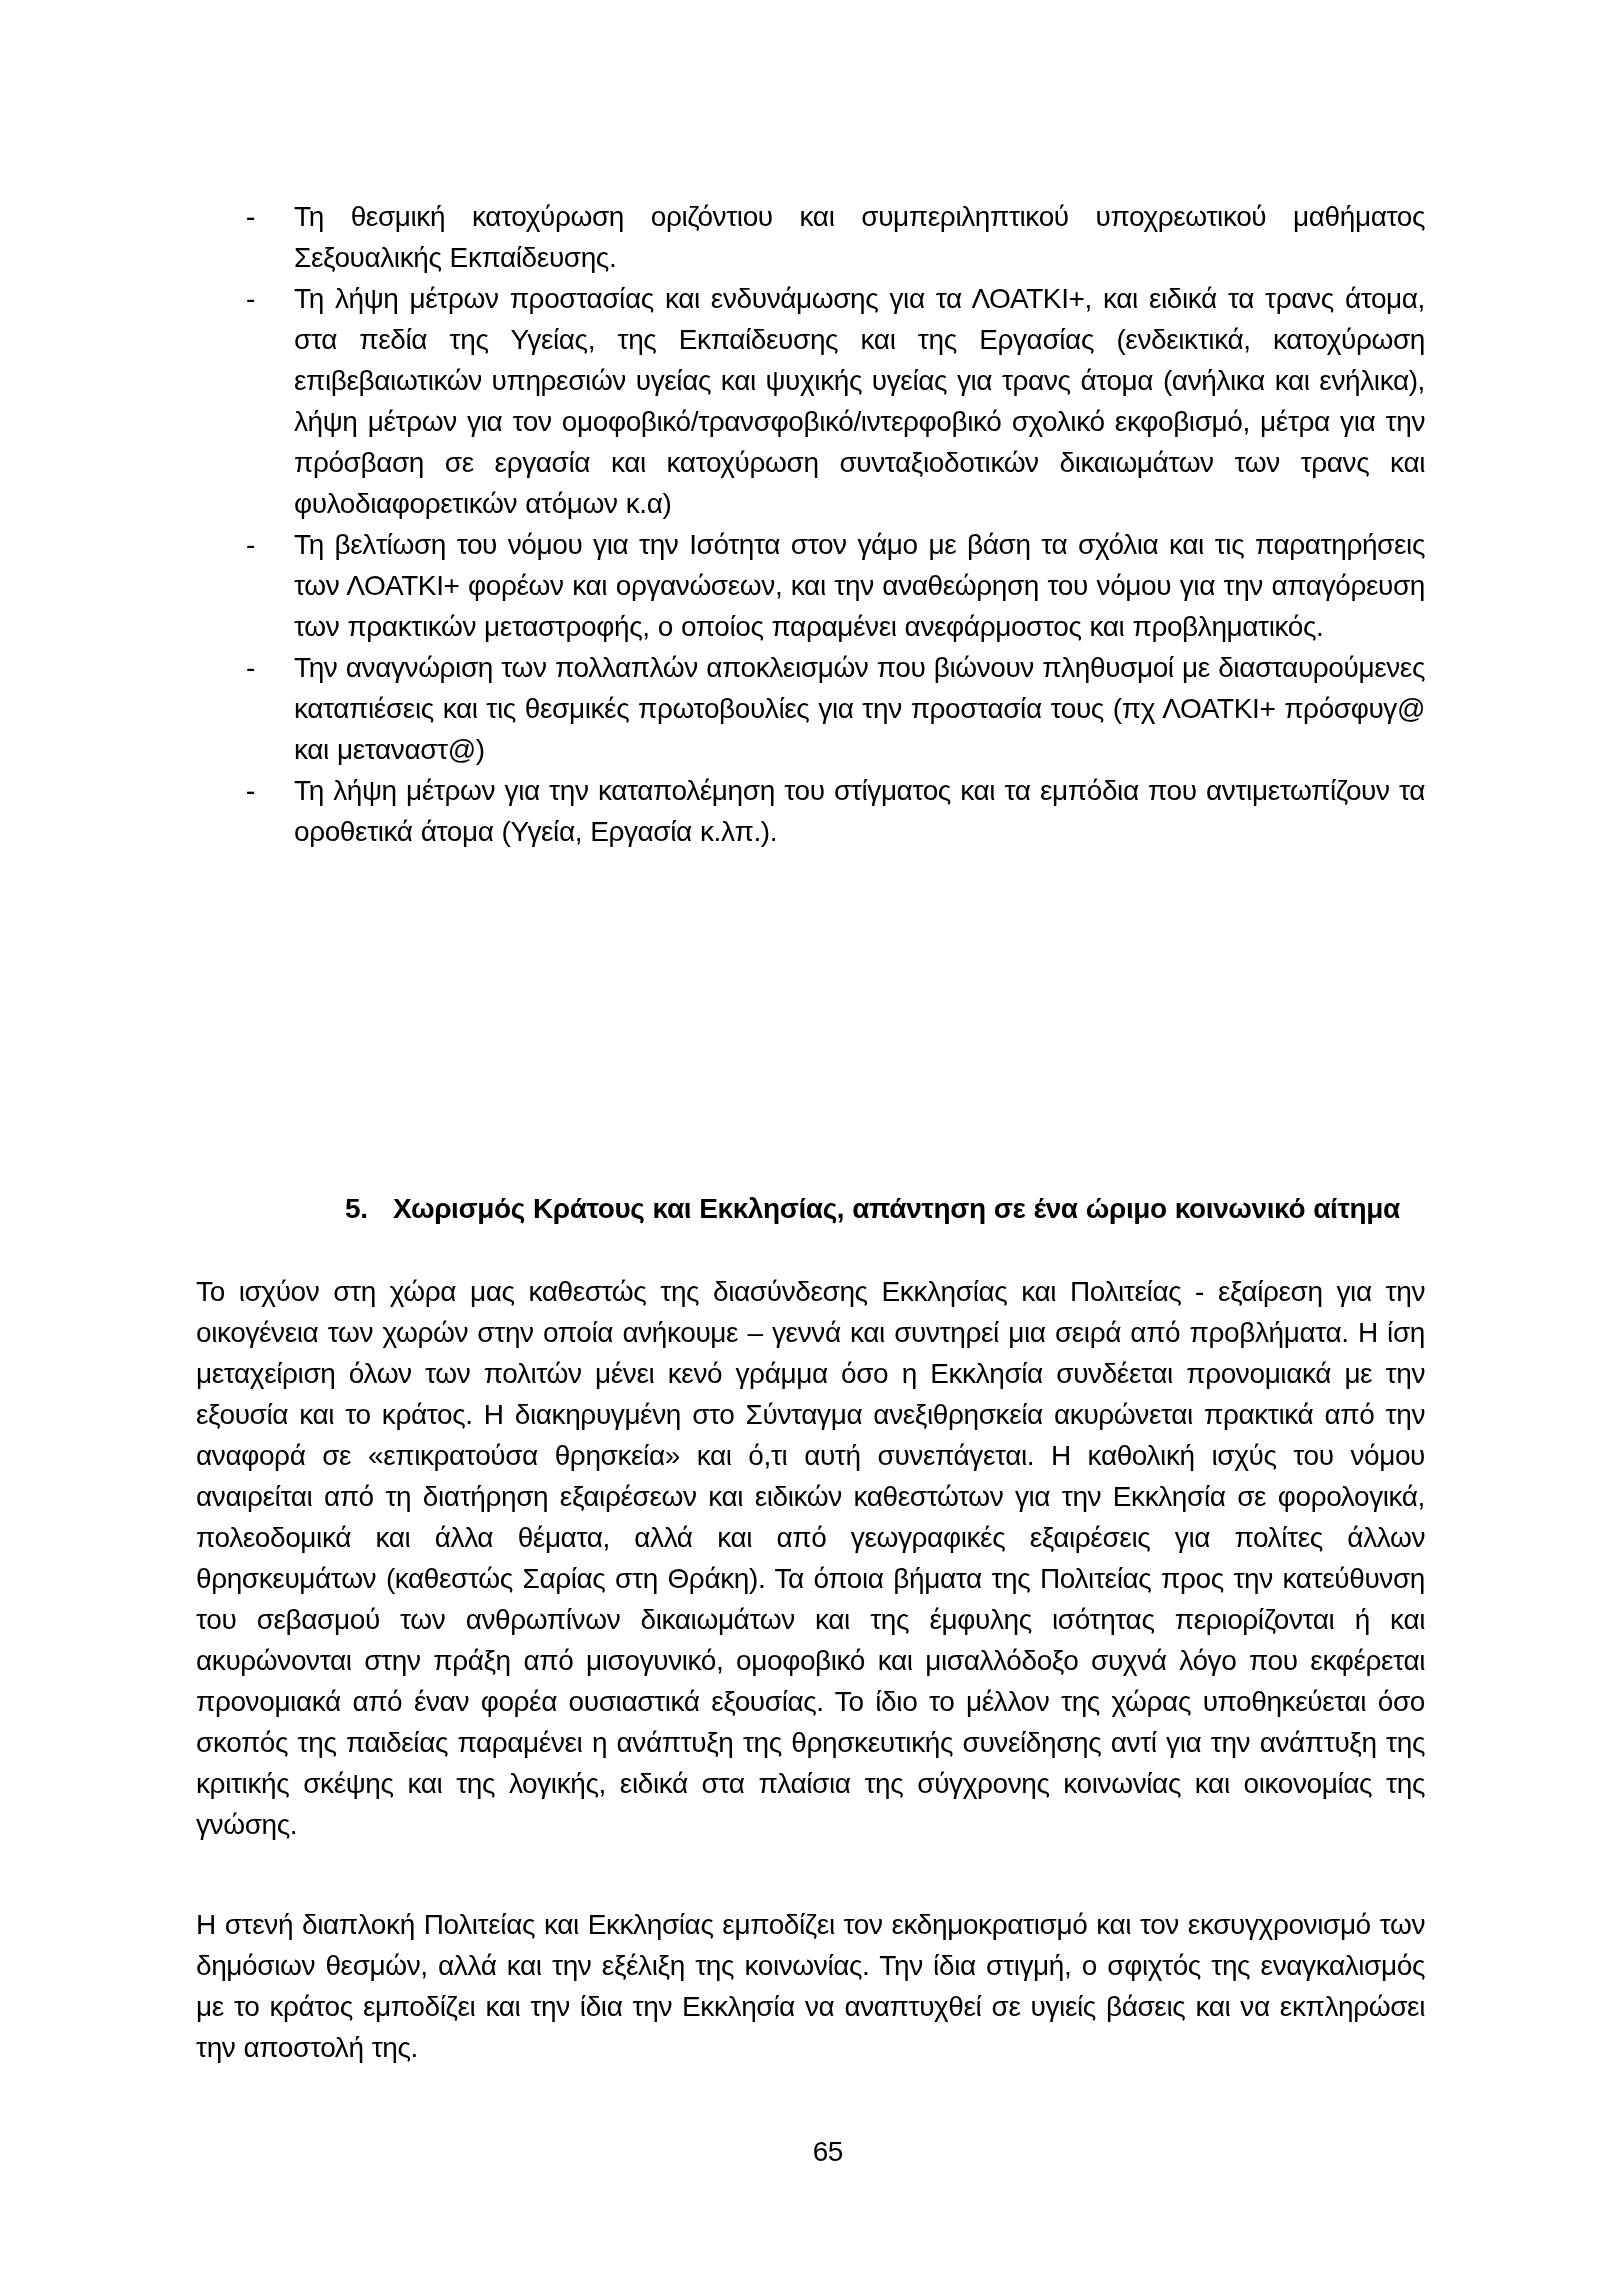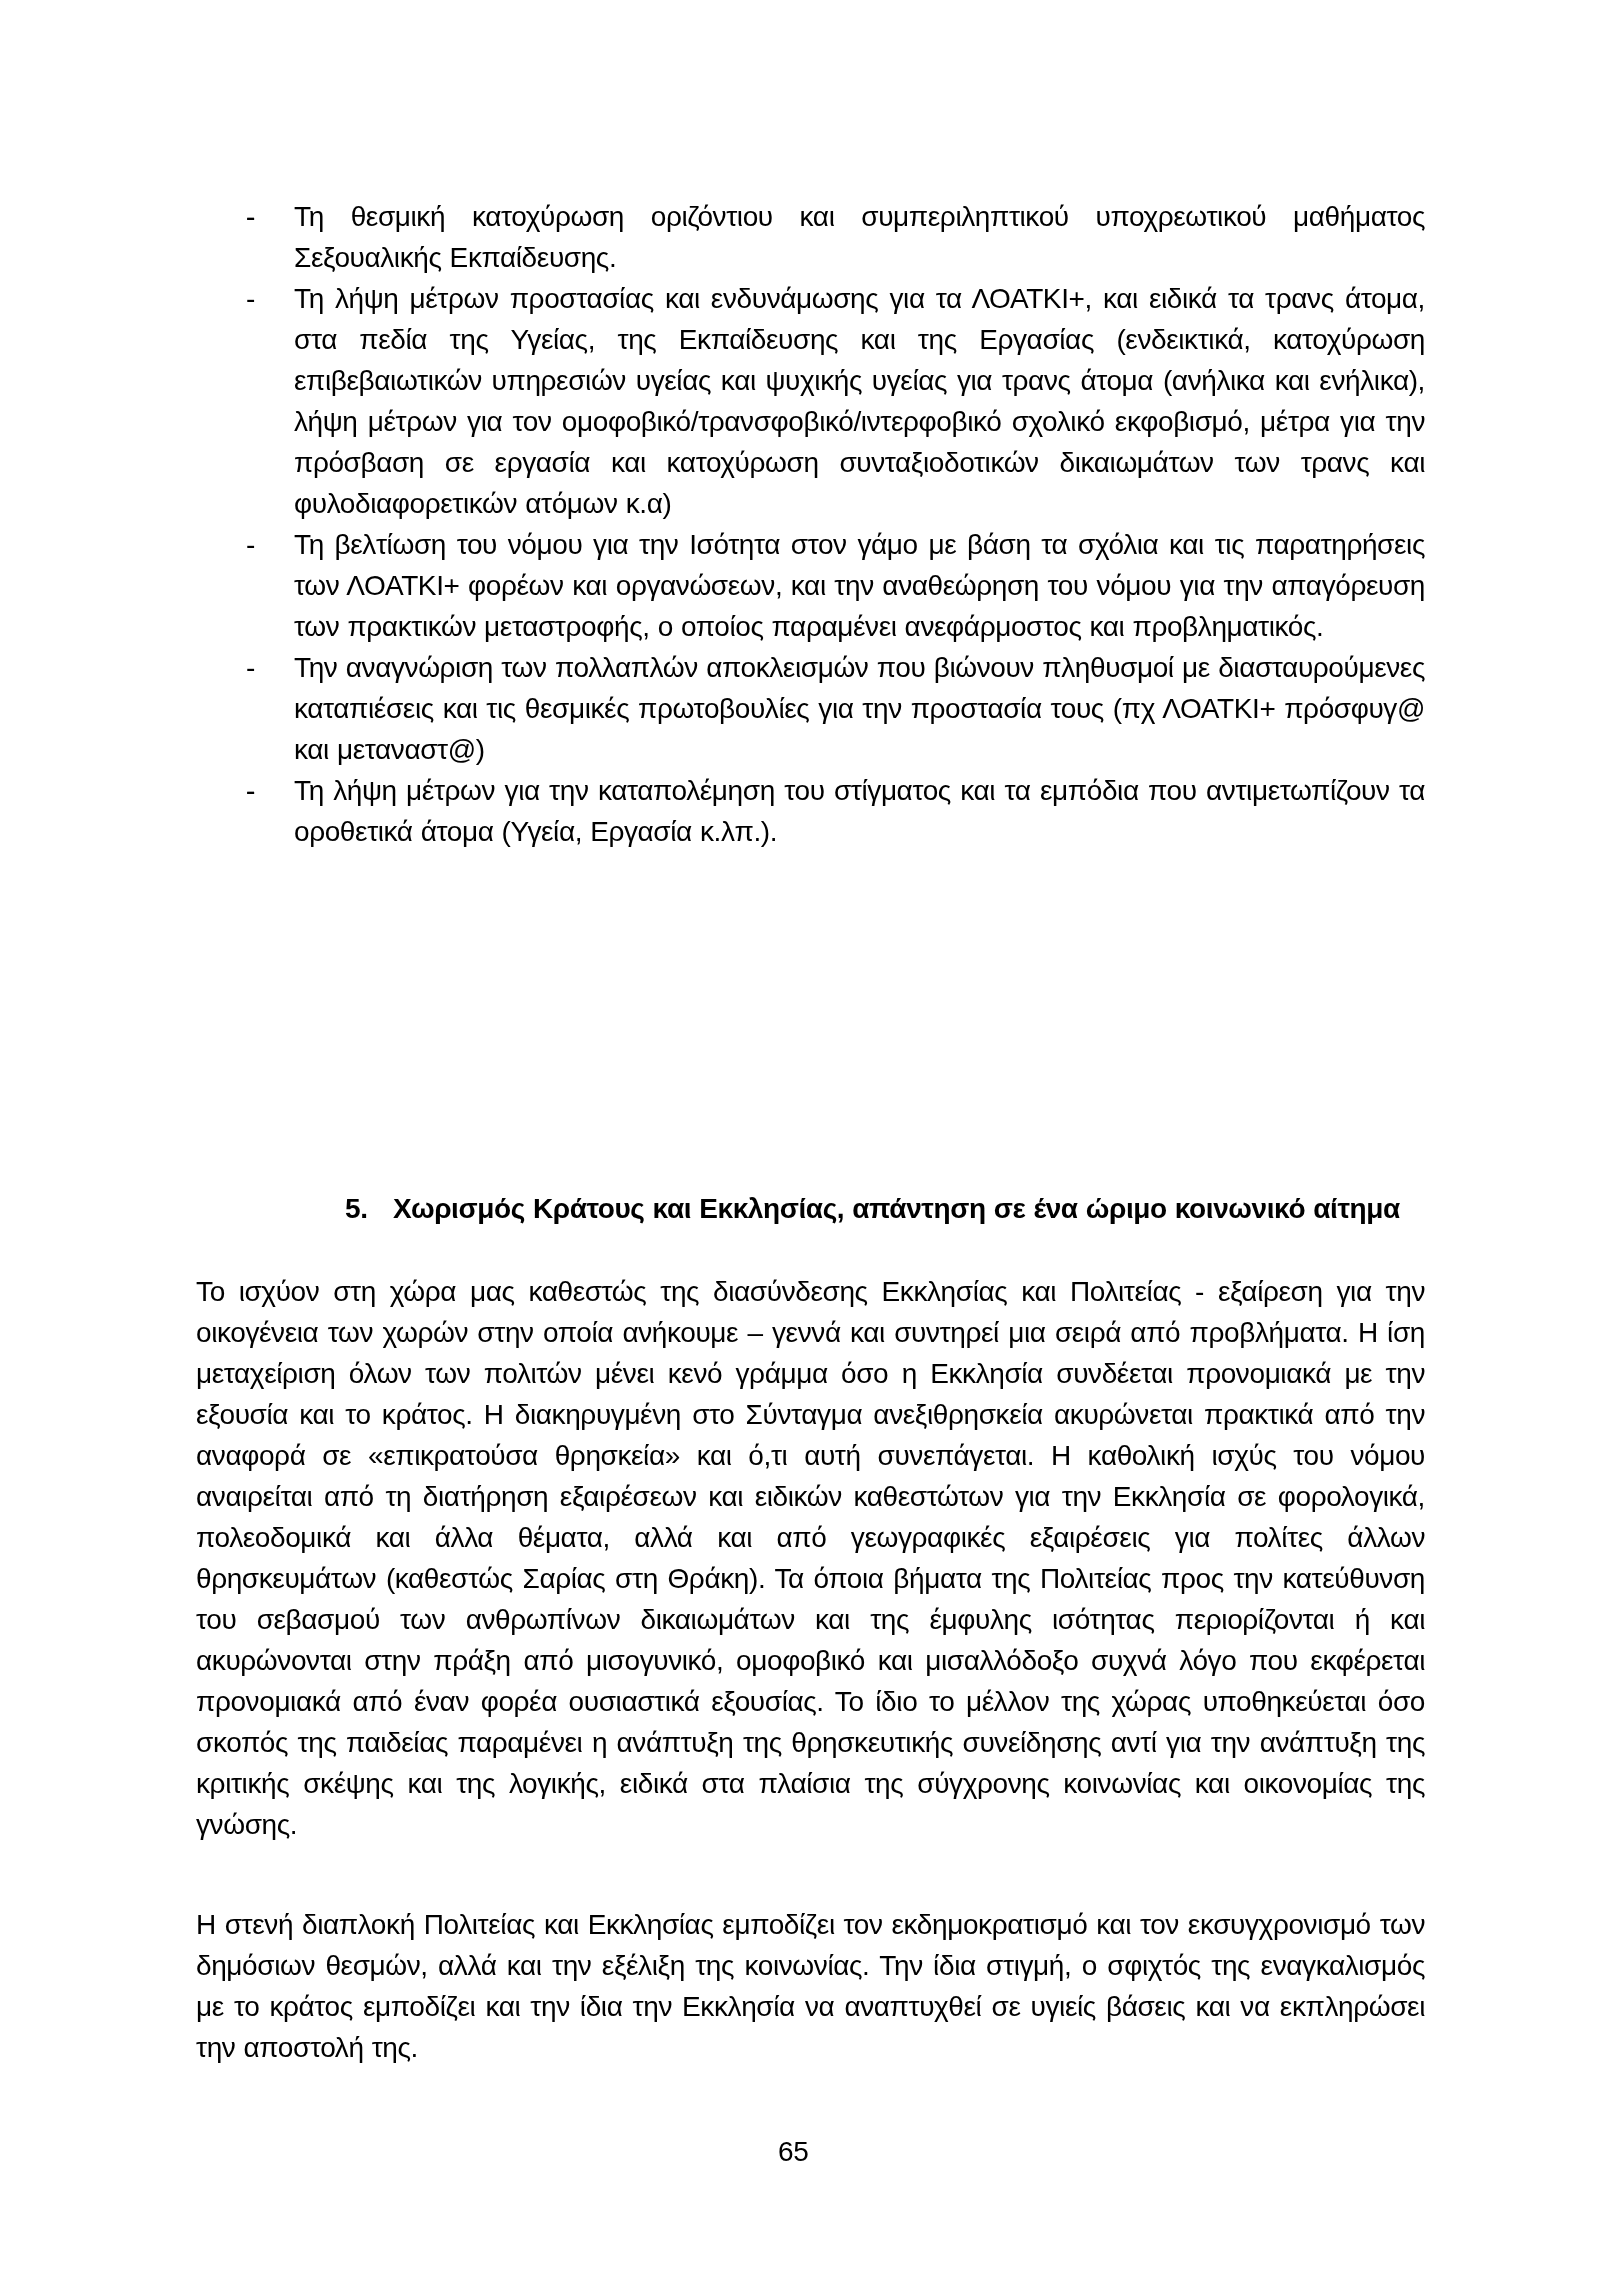--- a/index.html
+++ b/index.html
@@ -71,21 +71,21 @@
     text-align: justify;
     text-align-last: left;
   }
   .para-1 { top: 1271px; }
   .para-2 { top: 1904px; }
   .page-number {
     position: absolute;
     left: 778px;
     top: 2131px;
     width: 65px;
-    text-align: left;
+    text-align: right;
   }
 </style>
 </head>
 <body>
 
 <div class="page">
 
   <ul class="bullet-list text">
     <li class="bullet-item">
       <span class="bullet-dash">-</span>

